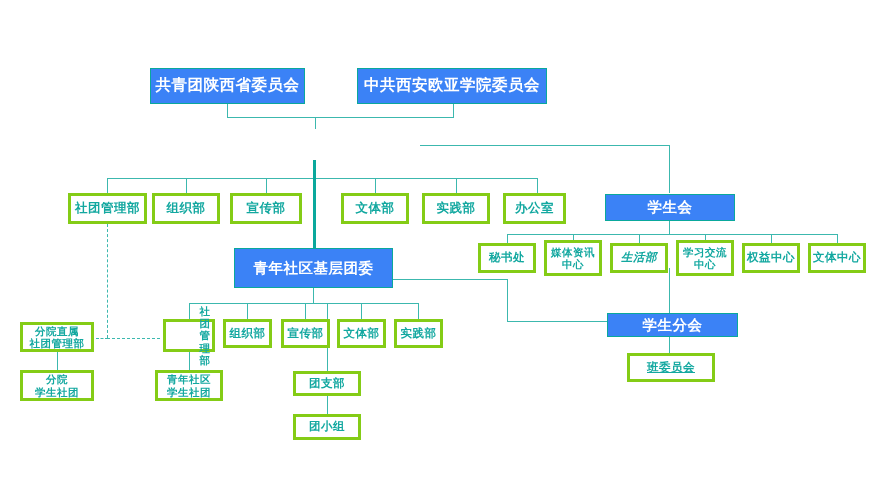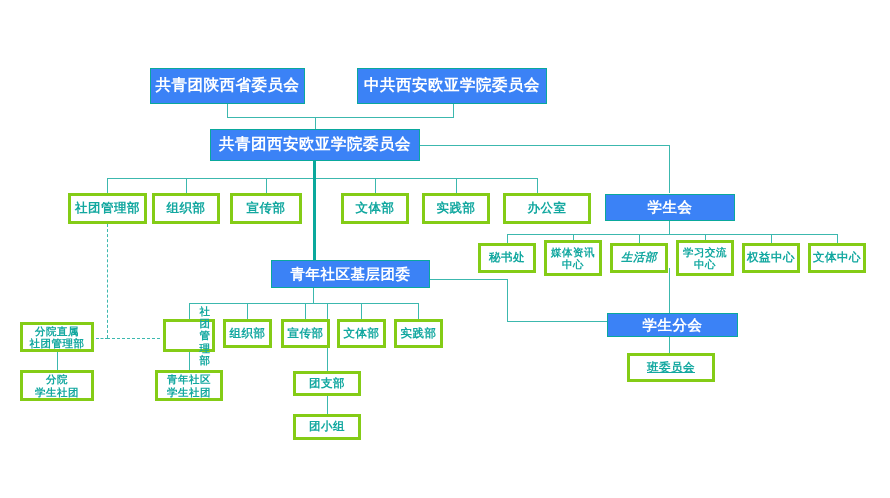--- a/index.html
+++ b/index.html
@@ -122,51 +122,50 @@
   <div class="dash-v" style="left:107px;top:224px;height:114px;"></div>
   <div class="dash-h" style="left:107px;top:338px;width:53px;"></div>
   <div class="dash-h" style="left:96px;top:338px;width:12px;"></div>
 
   <div class="ln v" style="left:57px;top:352px;height:18px;"></div>
 
   <div class="node solid fs-16" style="left:150px;top:68px;width:155px;height:36px;">共青团陕西省委员会</div>
 
   <div class="node solid fs-16" style="left:357px;top:68px;width:190px;height:36px;">中共西安欧亚学院委员会</div>
 
-  <div class="node solid fs-16" style="left:210px;top:129px;width:210px;height:32px;">共青团西安欧亚学院委员会</div>
 
   <div class="node outline fs-13" style="left:68px;top:193px;width:79px;height:31px;">社团管理部</div>
 
   <div class="node outline fs-13" style="left:152px;top:193px;width:68px;height:31px;">组织部</div>
 
   <div class="node outline fs-13" style="left:230px;top:193px;width:72px;height:31px;">宣传部</div>
 
   <div class="node outline fs-13" style="left:341px;top:193px;width:68px;height:31px;">文体部</div>
 
   <div class="node outline fs-13" style="left:422px;top:193px;width:68px;height:31px;">实践部</div>
 
-  <div class="node outline fs-13" style="left:503px;top:193px;width:88px;height:31px;">办公室</div>
+  <div class="node outline fs-13" style="left:503px;top:193px;width:63px;height:31px;">办公室</div>
 
   <div class="node solid fs-15" style="left:605px;top:194px;width:130px;height:27px;">学生会</div>
 
   <div class="node outline fs-12" style="left:478px;top:243px;width:58px;height:30px;">秘书处</div>
 
   <div class="node outline fs-11" style="left:544px;top:240px;width:58px;height:36px;">媒体资讯
 中心</div>
 
   <div class="node outline fs-12" style="left:610px;top:243px;width:58px;height:30px;font-style:italic;">生活部</div>
 
   <div class="node outline fs-11" style="left:676px;top:240px;width:58px;height:36px;">学习交流
 中心</div>
 
   <div class="node outline fs-12" style="left:742px;top:243px;width:58px;height:30px;">权益中心</div>
 
   <div class="node outline fs-12" style="left:808px;top:243px;width:58px;height:30px;">文体中心</div>
 
-  <div class="node solid fs-15" style="left:234px;top:260px;width:159px;height:28px;margin-left:37px;">青年社区基层团委</div>
+  <div class="node solid fs-15" style="left:234px;top:248px;width:159px;height:40px;">青年社区基层团委</div>
 
   <div class="node outline fs-11" style="left:20px;top:322px;width:74px;height:30px;">分院直属
 社团管理部</div>
 
   <div class="node outline fs-11" style="left:163px;top:319px;width:52px;height:33px;padding-left:32px;">社团管
 理部</div>
 
   <div class="node outline fs-12" style="left:223px;top:319px;width:49px;height:29px;">组织部</div>
 
   <div class="node outline fs-12" style="left:281px;top:319px;width:49px;height:29px;">宣传部</div>

